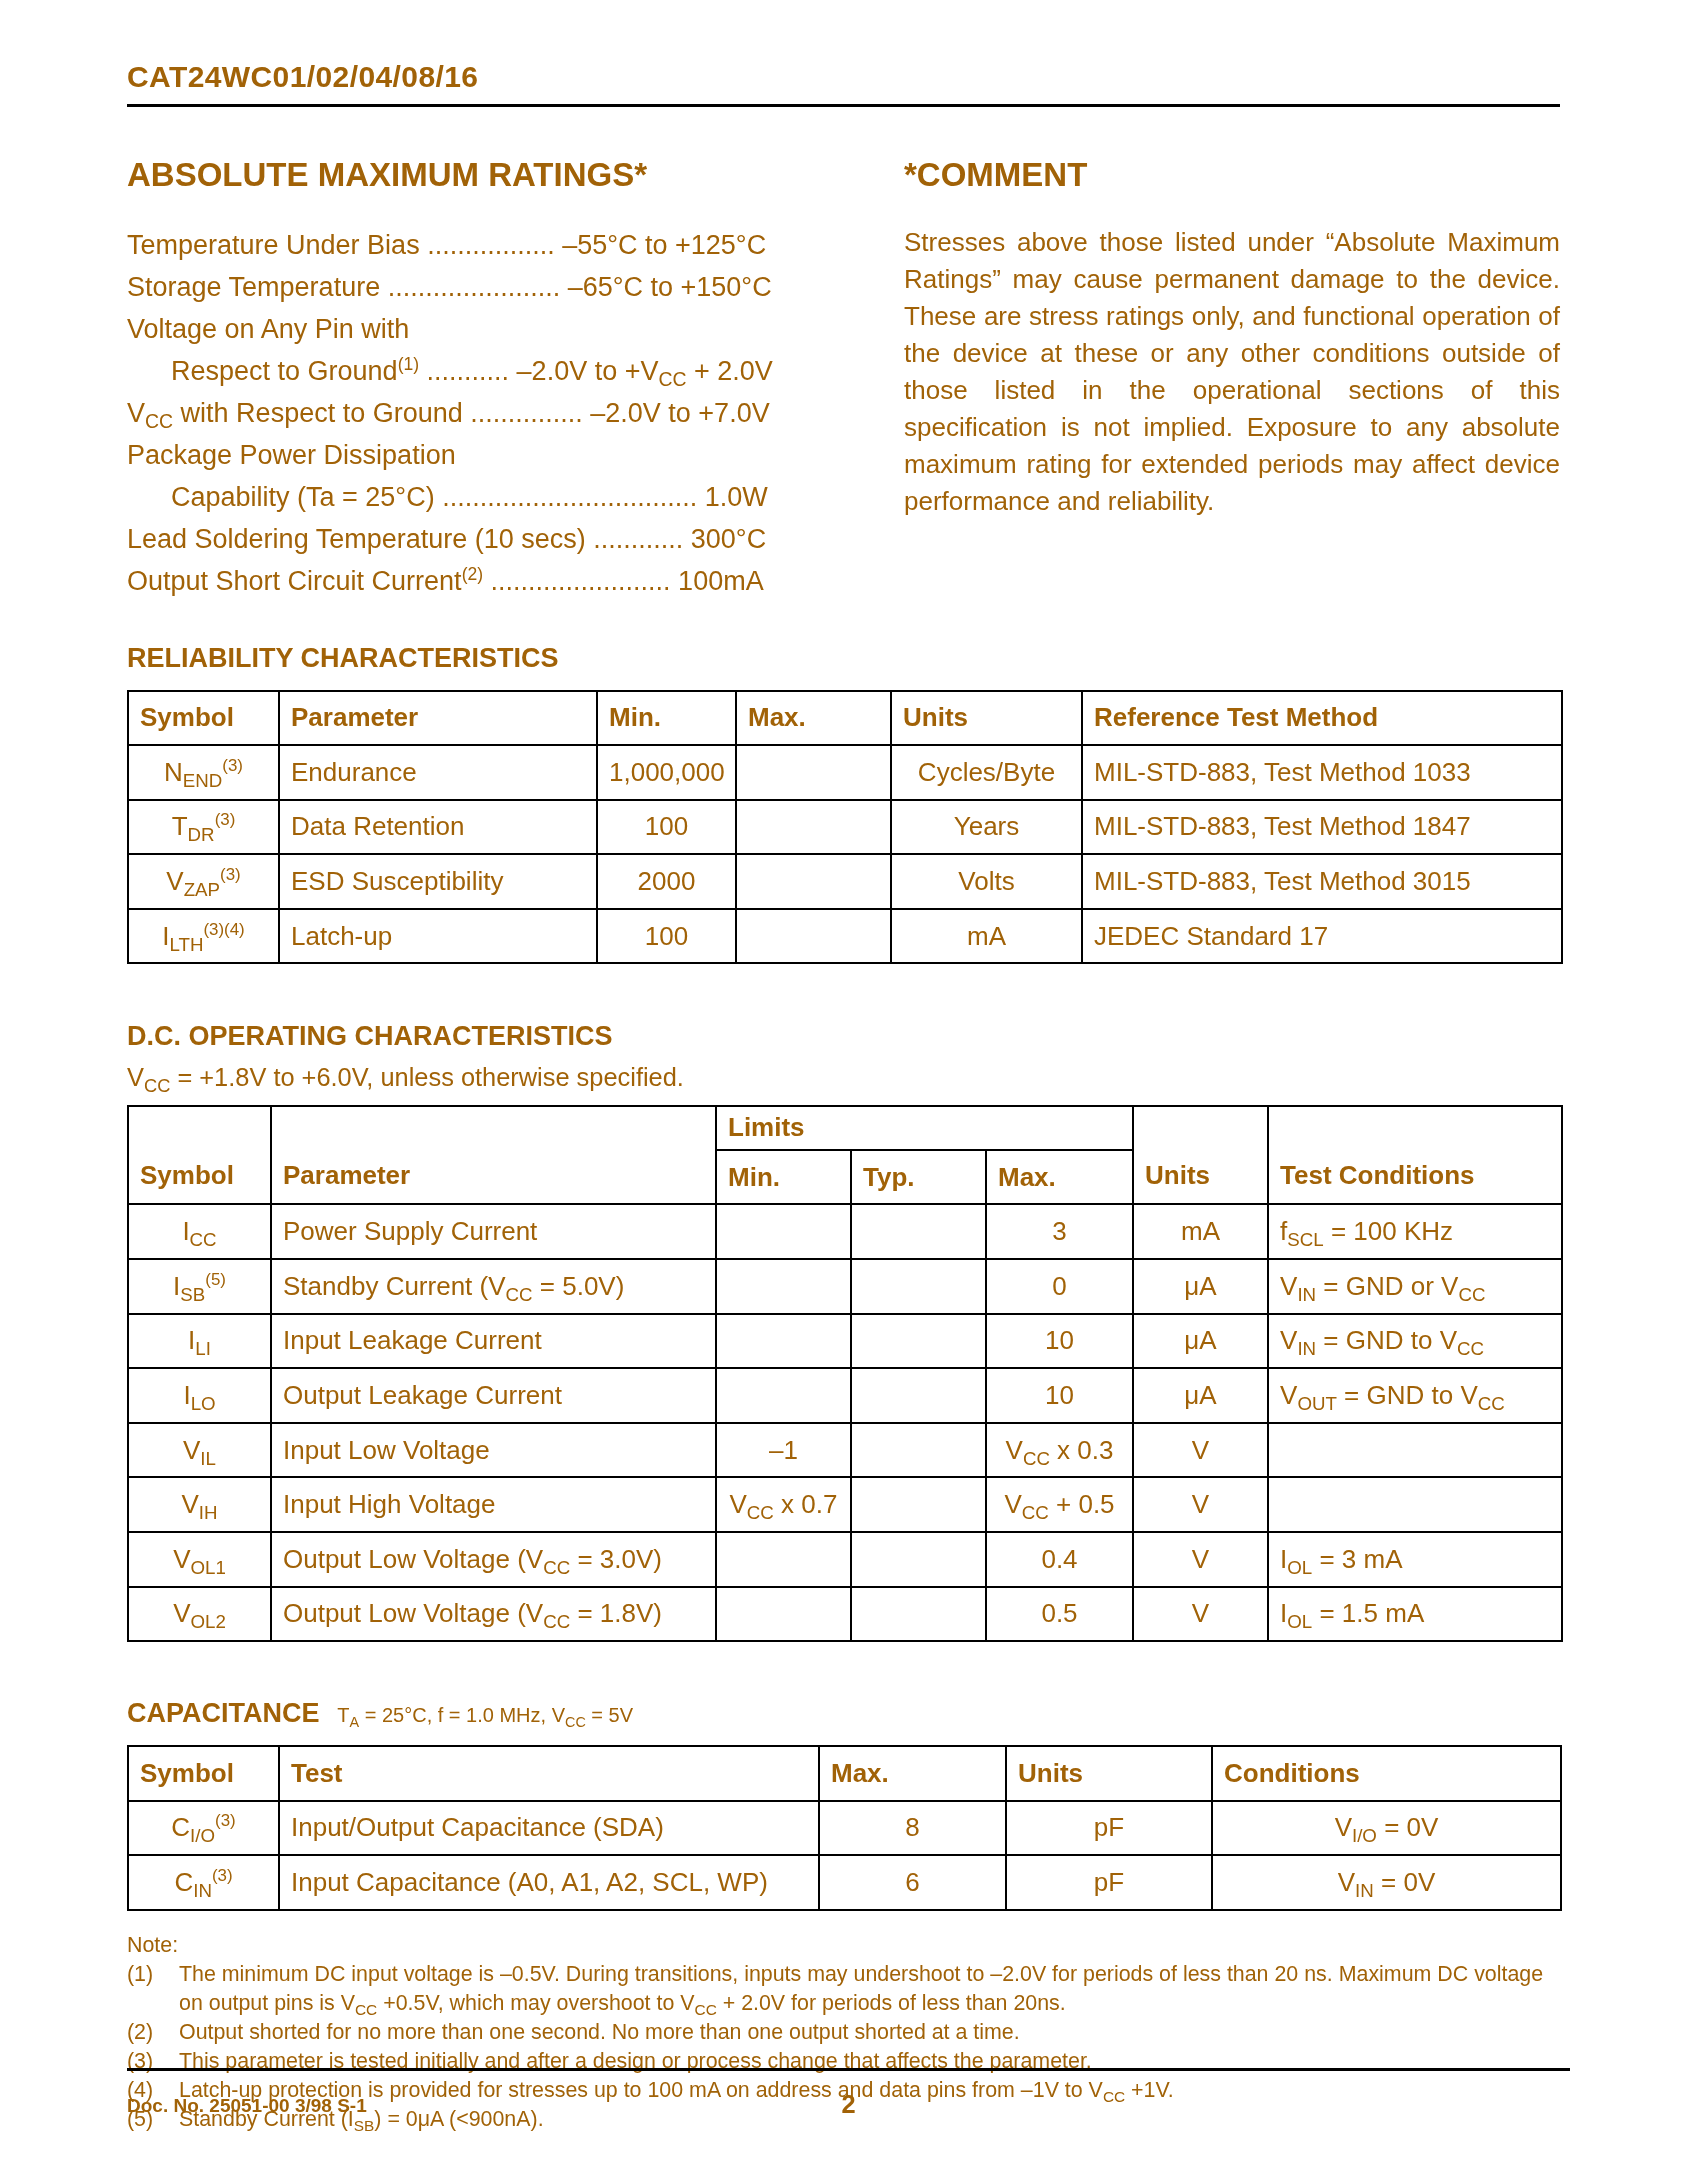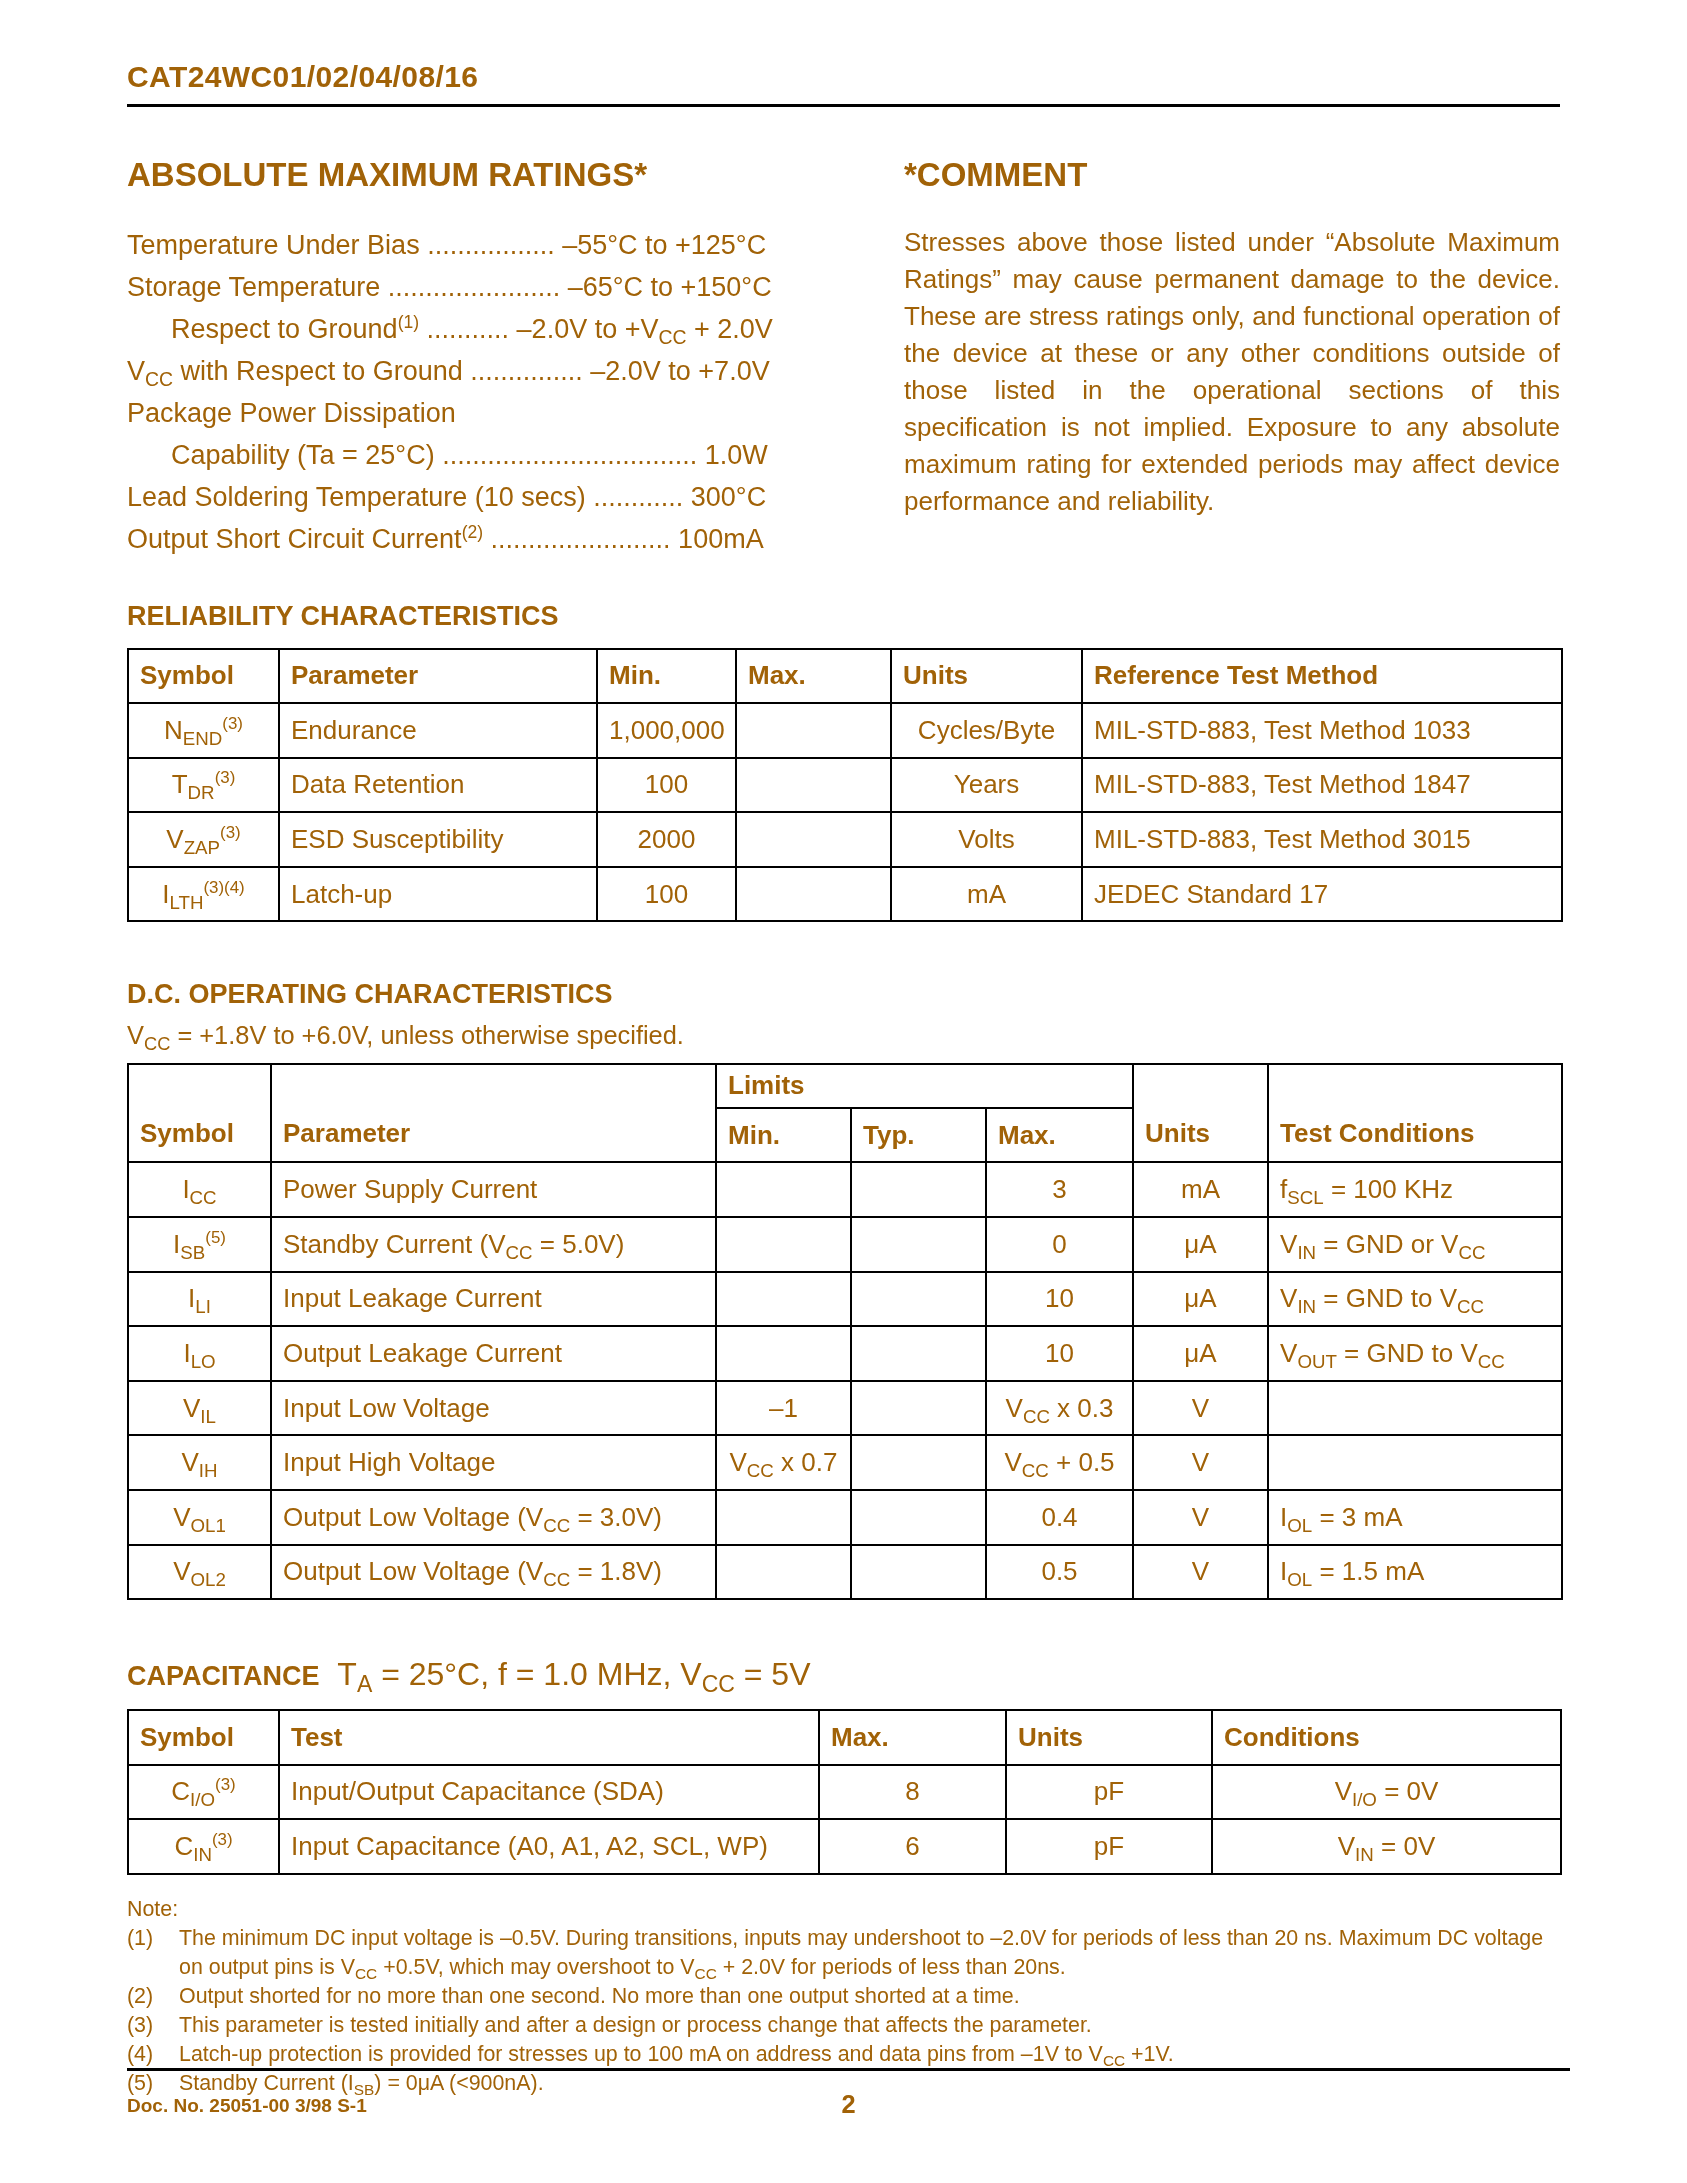--- a/index.html
+++ b/index.html
@@ -26,21 +26,21 @@
   .h-major{font-size:33px;font-weight:bold;margin:0 0 30px 0;}
   .ratings .rating-line{font-size:27px;line-height:42px;white-space:nowrap;}
   .ratings .rating-line.indent{padding-left:44px;}
   .comment-body{font-size:26px;line-height:37px;text-align:justify;margin:0;}
 
   
   .table-title{font-size:27px;font-weight:bold;margin:41px 0 16px 0;}
   .table-subtitle{font-size:25.4px;font-weight:normal;margin:0 0 12.7px 0;}
   .cap-head{margin:56px 0 16px 0;}
   .cap-head .cap-title{font-size:27px;font-weight:bold;}
-  .cap-head .cap-sub{font-size:32px;font-weight:normal;margin-left:14.3px;}
+  .cap-head .cap-sub{font-size:20px;font-weight:normal;margin-left:14.3px;}
   table.tbl{border-collapse:collapse;width:100%;table-layout:fixed;}
   .tbl th,.tbl td{
     border:2.4px solid #000;
     font-size:26px;
     padding:4.8px 11px;
     height:43px;
     overflow:hidden;
   }
   .tbl th{font-weight:bold;text-align:left;vertical-align:middle;}
   .tbl th.vb{vertical-align:bottom;padding-bottom:12.7px;}
@@ -71,20 +71,21 @@
     <div class="doc-title">CAT24WC01/02/04/08/16</div>
     <div class="header-rule"></div>
   </header>
 
   <section class="two-col">
     <div class="col-left">
       <h2 class="h-major">ABSOLUTE MAXIMUM RATINGS*</h2>
       <div class="ratings">
           <div class="rating-line">Temperature Under Bias ................. –55°C to +125°C</div>
           <div class="rating-line">Storage Temperature ....................... –65°C to +150°C</div>
+          <div class="rating-line">Voltage on Any Pin with</div>
           <div class="rating-line indent">Respect to Ground<sup>(1)</sup> ........... –2.0V to +V<sub>CC</sub> + 2.0V</div>
           <div class="rating-line">V<sub>CC</sub> with Respect to Ground ............... –2.0V to +7.0V</div>
           <div class="rating-line">Package Power Dissipation</div>
           <div class="rating-line indent">Capability (Ta = 25°C) .................................. 1.0W</div>
           <div class="rating-line">Lead Soldering Temperature (10 secs) ............ 300°C</div>
           <div class="rating-line">Output Short Circuit Current<sup>(2)</sup> ........................ 100mA</div>
         </div>
     </div>
     <div class="col-right">
       <h2 class="h-major">*COMMENT</h2>

